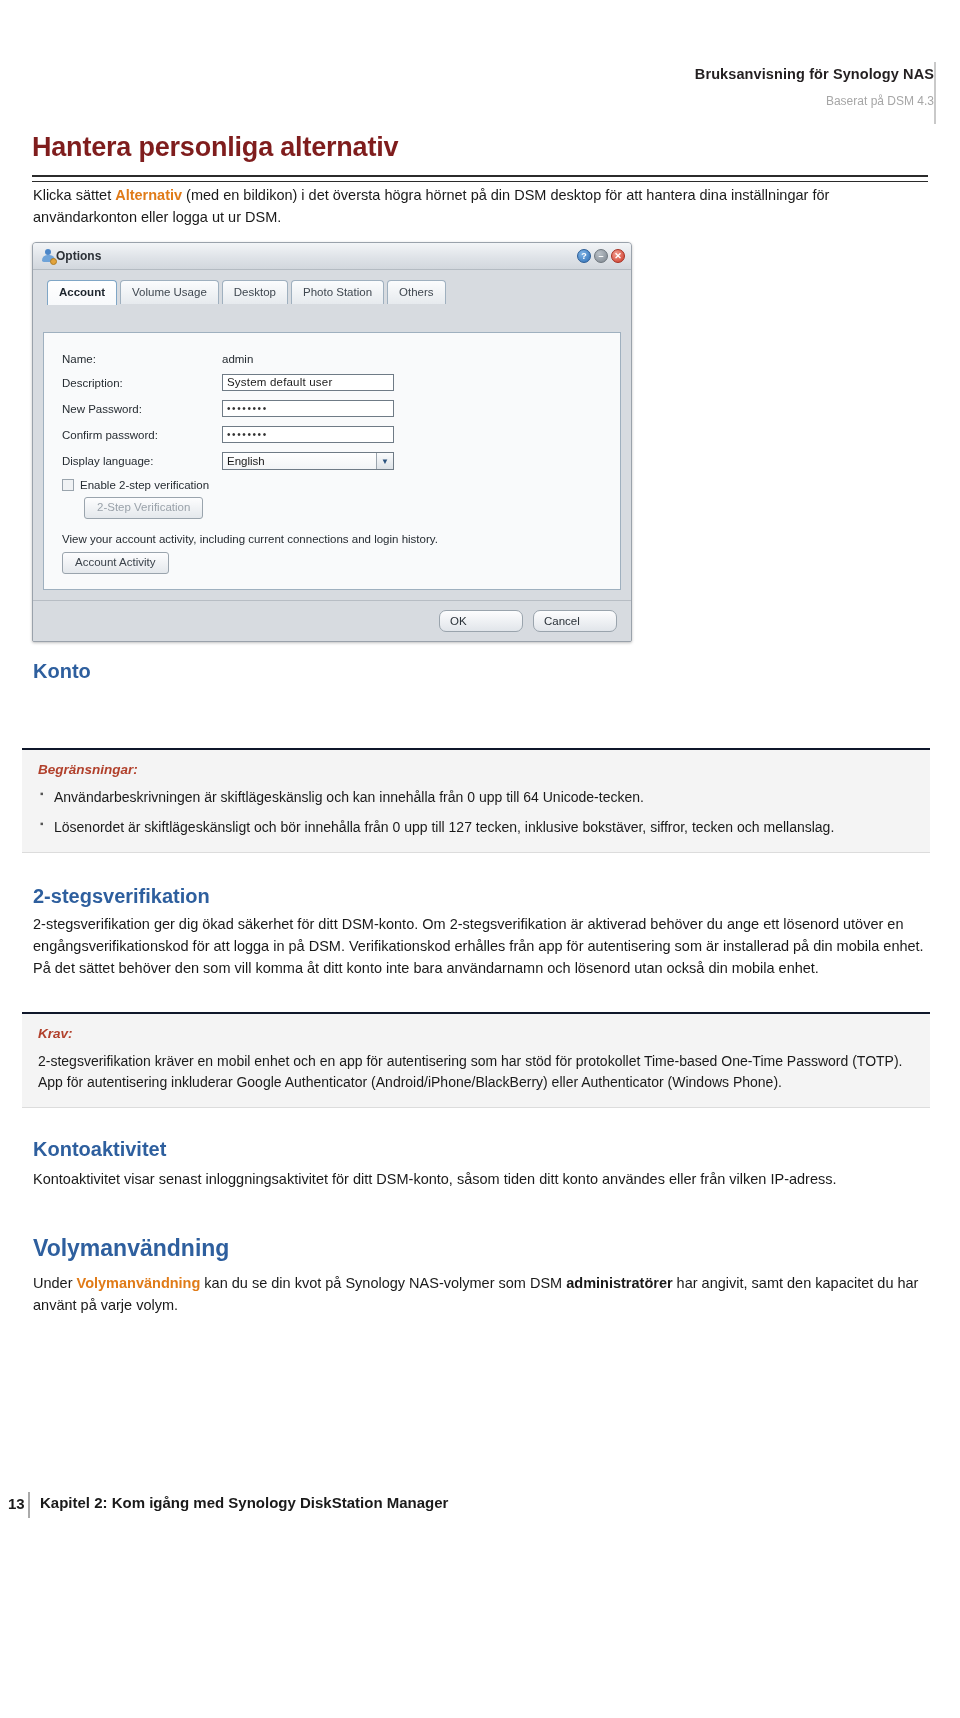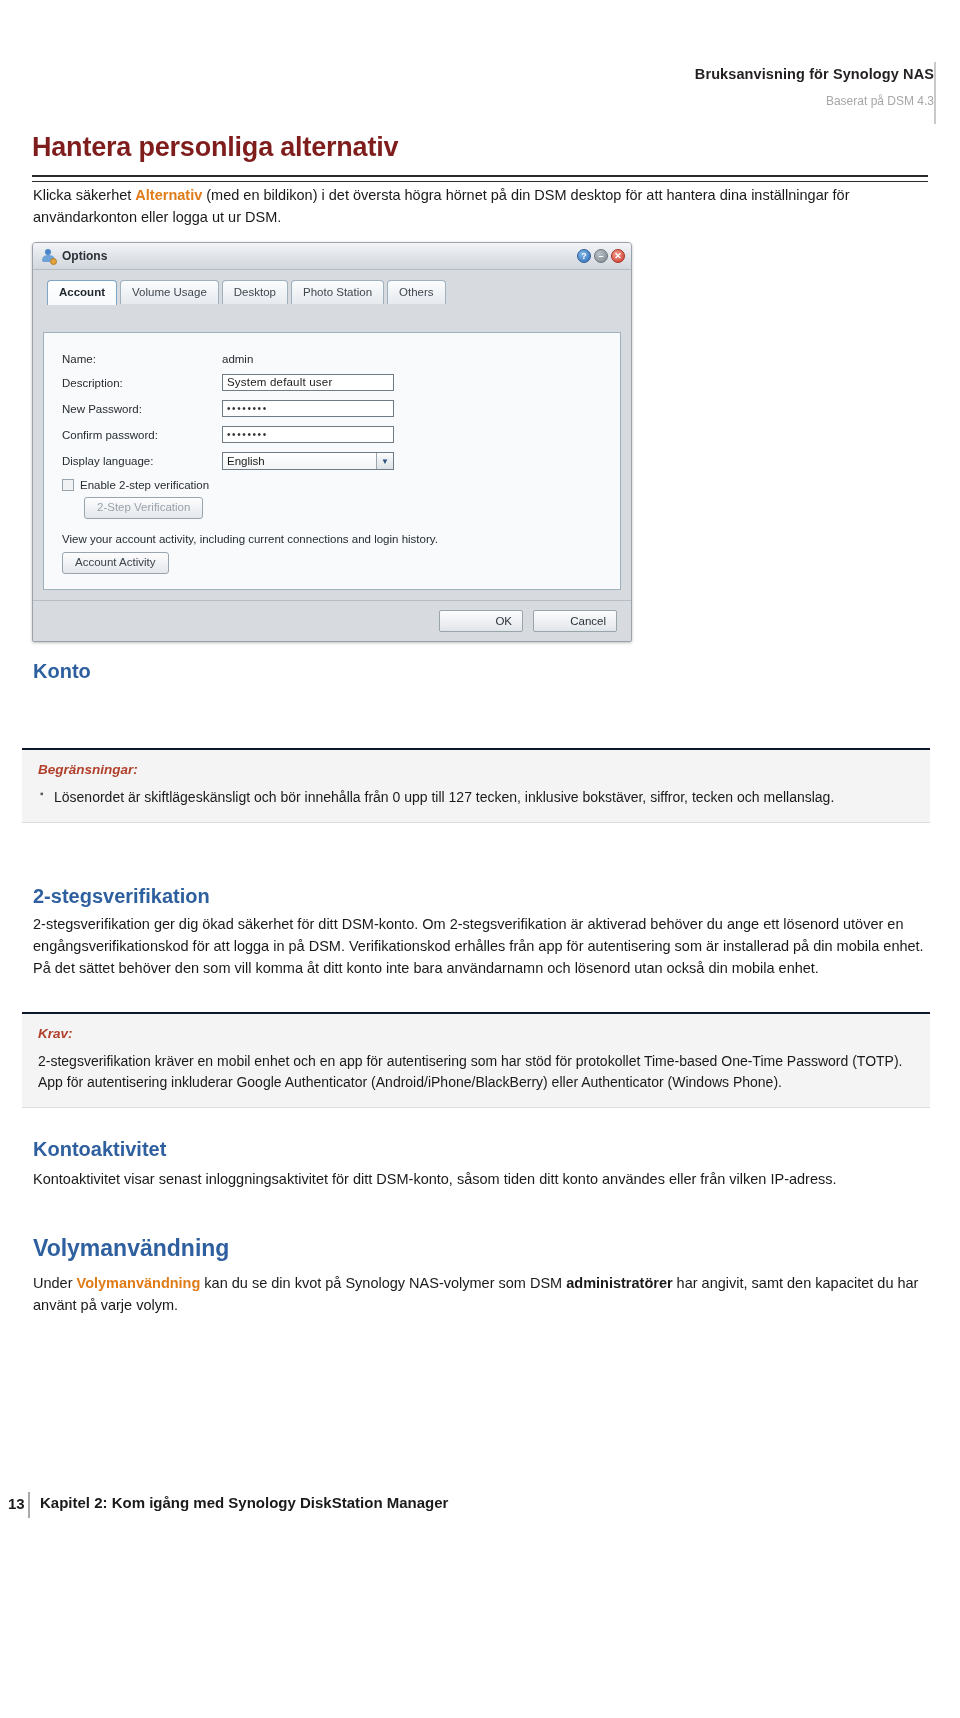--- a/index.html
+++ b/index.html
@@ -108,21 +108,21 @@
     overflow: hidden;
   }
   .dlg-titlebar {
     height: 26px;
     flex: 0 0 26px;
     background: linear-gradient(#f3f5f7, #dfe3e8 55%, #d2d7dd);
     border-bottom: 1px solid #b4bbc2;
     display: flex;
     align-items: center;
     padding: 0 6px 0 8px;
-    gap: 6px;
+    gap: 0;
   }
   .dlg-icon {
     width: 15px; height: 15px;
     position: relative;
     flex: 0 0 15px;
   }
   .dlg-icon .head {
     position: absolute; left: 4px; top: 0;
     width: 6px; height: 6px; border-radius: 50%;
     background: #4b86c8;
@@ -289,24 +289,24 @@
     border-top: 1px solid #b7bdc4;
     display: flex;
     align-items: center;
     justify-content: flex-end;
     gap: 10px;
     padding: 0 14px;
     margin-top: 10px;
   }
   .footer-btn {
     min-width: 62px;
-    text-align: right;
+    text-align: left;
     font-size: 11.5px;
     border: 1px solid #9aa4ad;
-    border-radius: 2px;
+    border-radius: 7px;
     background: linear-gradient(#fdfdfe, #e1e5ea);
     color: #2a3138;
     padding: 4px 10px;
   }
 
   
   .h2 {
     position: absolute;
     left: 33px;
     font-size: 20px;
@@ -405,21 +405,21 @@
   <div class="doc-header">
     <div class="manual-title">Bruksanvisning för Synology NAS</div>
     <div class="based-on">Baserat på DSM 4.3</div>
   </div>
   <div class="header-rule-right"></div>
 
   <div class="h1">Hantera personliga alternativ</div>
   <div class="h1-rule"></div>
 
   <div class="intro">
-    <span>Klicka säkerhet </span><span class="accent">Alternativ</span><span> (med en bildikon) i det översta högra hörnet på din DSM desktop för att hantera dina inställningar för användarkonton eller logga ut ur DSM.</span>
+    <span>Klicka sättet </span><span class="accent">Alternativ</span><span> (med en bildikon) i det översta högra hörnet på din DSM desktop för att hantera dina inställningar för användarkonton eller logga ut ur DSM.</span>
   </div>
 
   <div class="shot-wrap">
     <div class="dlg">
 
       <div class="dlg-titlebar">
         <span class="dlg-icon">
           <span class="head"></span>
             <span class="body"></span>
             <span class="gear"></span>
@@ -492,20 +492,21 @@
       </div>
 
     </div>
   </div>
 
   <div class="h2" style="top:660px">Konto</div>
 
   <div class="note-box" style="top:748px">
     <div class="note-title">Begränsningar:</div>
     <ul class="note-list">
+      <li>Användarbeskrivningen är skiftlägeskänslig och kan innehålla från 0 upp till 64 Unicode-tecken.</li>
       <li>Lösenordet är skiftlägeskänsligt och bör innehålla från 0 upp till 127 tecken, inklusive bokstäver, siffror, tecken och mellanslag.</li>
     </ul>
   </div>
 
   <div class="h2" style="top:885px">2-stegsverifikation</div>
   <div class="para" style="top:913px">2-stegsverifikation ger dig ökad säkerhet för ditt DSM-konto. Om 2-stegsverifikation är aktiverad behöver du ange ett lösenord utöver en engångsverifikationskod för att logga in på DSM. Verifikationskod erhålles från app för autentisering som är installerad på din mobila enhet. På det sättet behöver den som vill komma åt ditt konto inte bara användarnamn och lösenord utan också din mobila enhet.</div>
 
   <div class="note-box" style="top:1012px">
     <div class="note-title">Krav:</div>
     <div class="note-para">2-stegsverifikation kräver en mobil enhet och en app för autentisering som har stöd för protokollet Time-based One-Time Password (TOTP). App för autentisering inkluderar Google Authenticator (Android/iPhone/BlackBerry) eller Authenticator (Windows Phone).</div>

